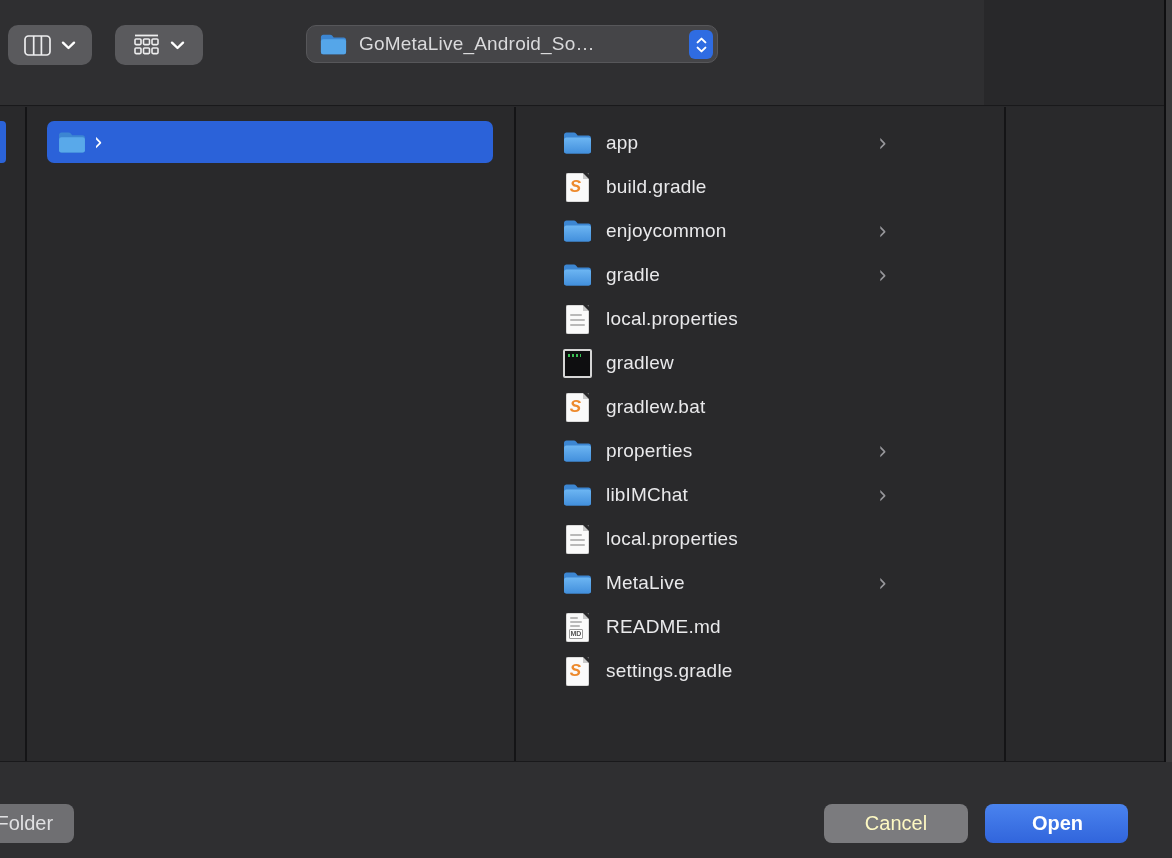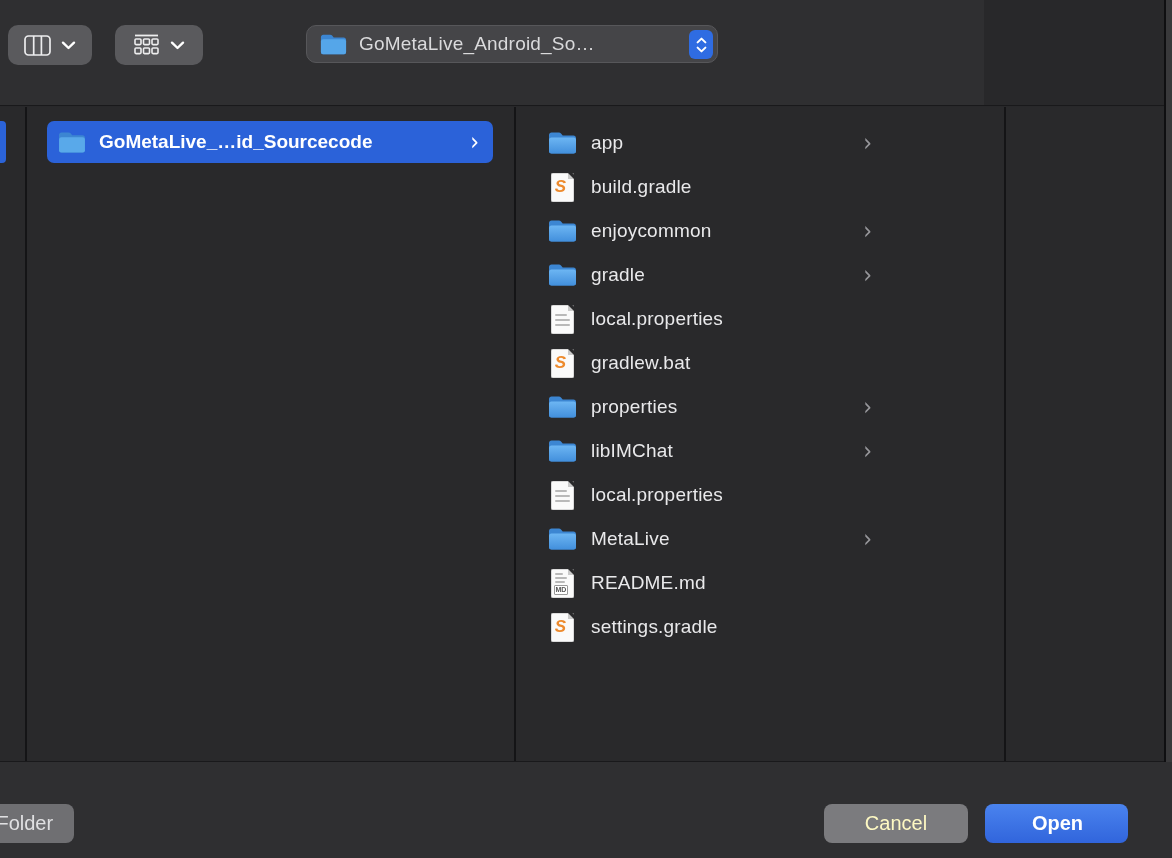--- a/index.html
+++ b/index.html
@@ -51,21 +51,21 @@
     background:#2b63d8;border-radius:0 4px 4px 0;
   }
   .sel-row{
     position:absolute;left:47px;top:14px;width:446px;height:42px;border-radius:7px;
     background:#2b62d9;display:flex;align-items:center;padding:0 14px 0 11px;box-sizing:border-box;
   }
   .sel-row .sel-label{
     flex:1;margin-left:13px;font-size:19px;font-weight:700;color:#ffffff;white-space:nowrap;overflow:hidden;
   }
   .sel-row .row-chevron{color:#ffffff;}
-  .file-list{position:absolute;left:514px;top:14px;width:394px;}
+  .file-list{position:absolute;left:514px;top:14px;width:394px;padding-left:15px;}
   .file-row{position:relative;height:44px;display:flex;align-items:center;}
   .row-icon{
     width:32px;height:32px;margin-left:32px;display:flex;align-items:center;justify-content:center;flex:none;
   }
   .row-label{margin-left:13px;font-size:19px;color:#e9e9eb;white-space:nowrap;letter-spacing:.2px;}
   .row-chevron{
     position:absolute;right:36px;font-size:22px;line-height:1;color:#97979b;
     font-family:"DejaVu Sans",sans-serif;transform:scaleY(1.1);
   }
   .sel-row .row-chevron{position:static;margin-left:8px;color:#fff;}
@@ -169,21 +169,20 @@
     <span class="sliver"></span>
     <span class="vdiv" style="left:25px;"></span>
 
     <div class="sel-row">
       <span style="display:flex">
         <svg width="28" height="23" viewBox="0 0 29 24">
           <path d="M1 4 C1 2.6 2.1 1.5 3.5 1.5 h7.4 c.8 0 1.6 .35 2.1 .95 l1.7 2 h10.8 C26.9 4.45 28 5.55 28 7 v13 c0 1.4 -1.1 2.5 -2.5 2.5 h-22 C2.1 22.5 1 21.4 1 20 z" fill="#3c86d2"></path>
           <rect x="1" y="6.4" width="27" height="16.1" rx="2.5" fill="#59a9ea"></rect>
         </svg>
       </span>
-      <span class="sel-label">GoMetaLive_…id_Sourcecode</span>
       <span class="row-chevron">›</span>
     </div>
 
     <span class="vdiv" style="left:514px;"></span>
 
     <div class="file-list">
         <div class="file-row">
     <span class="row-icon">
             <svg class="glyph" width="29" height="24" viewBox="0 0 29 24">
     <defs>
@@ -244,20 +243,29 @@
         <div class="file-row">
     <span class="row-icon">
             <div class="page">
     <i class="fold"></i>
     <i class="tline" style="top:9px;width:12px;"></i>
     <i class="tline" style="top:14px;width:15px;"></i>
     <i class="tline" style="top:19px;width:15px;"></i>
   </div>
           </span>
     <span class="row-label">local.properties</span>
+
+  </div>
+        <div class="file-row">
+    <span class="row-icon">
+            <div class="exec-box">
+    <i class="exec-px"></i>
+  </div>
+          </span>
+    <span class="row-label">gradlew</span>
 
   </div>
         <div class="file-row">
     <span class="row-icon">
             <div class="page">
     <i class="fold"></i>
     <span class="subl-s">S</span>
   </div>
           </span>
     <span class="row-label">gradlew.bat</span>

